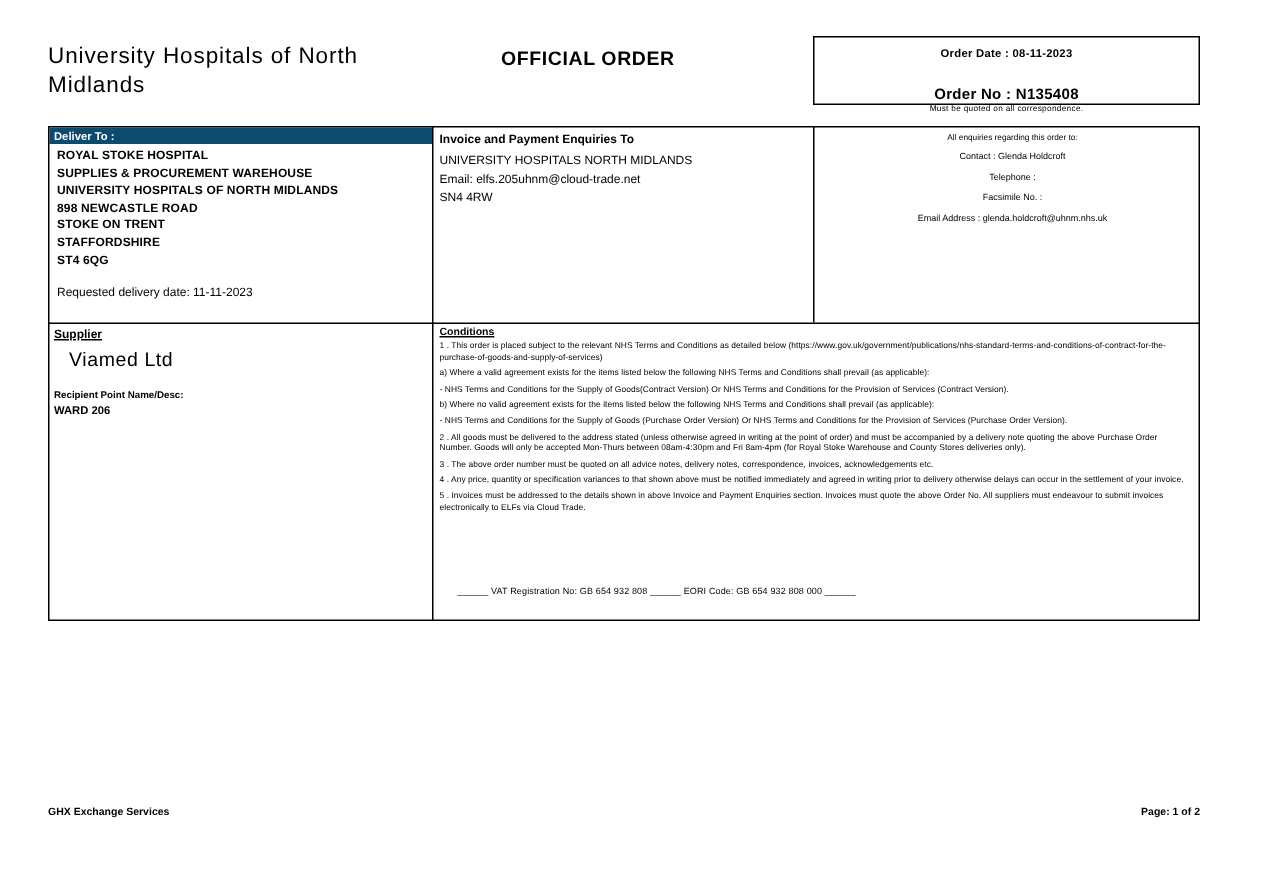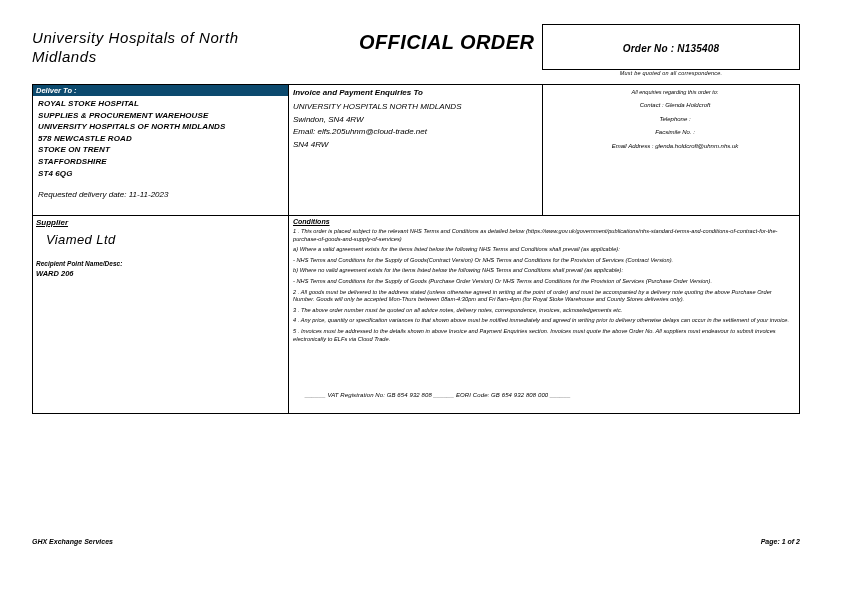--- a/index.html
+++ b/index.html
@@ -13,38 +13,37 @@
     font-family: "Liberation Sans", sans-serif;
     color: #000000;
     position: relative;
     overflow: hidden;
   }
   .page {
     position: absolute;
     left: 0; top: 0;
     width: 842px;
     height: 595px;
-    font-style: italic;
   }
   
   .org-title {
     position: absolute;
     left: 32px;
     top: 28px;
     width: 250px;
     font-size: 15px;
     letter-spacing: 0.6px;
     line-height: 19px;
     font-weight: 400;
   }
   .official-order {
     position: absolute;
-    left: 359px;
+    left: 334px;
     top: 31px;
-    font-size: 20px;
+    font-size: 13px;
     font-weight: bold;
     letter-spacing: 0.4px;
     text-align: center;
   }
   .order-meta-box {
     position: absolute;
     left: 542px;
     top: 24px;
     width: 258px;
     height: 46px;
@@ -250,45 +249,45 @@
 </style>
 </head>
 <body>
 
 <div class="page">
 
   <div class="org-title">University Hospitals of North Midlands</div>
   <div class="official-order">OFFICIAL ORDER</div>
 
   <div class="order-meta-box">
+    <div class="line">Order Date : 08-11-2023</div>
     <div class="line big">Order No : N135408</div>
   </div>
   <div class="order-note">Must be quoted on all correspondence.</div>
 
   <div class="frame"></div>
   <div class="vline1"></div>
   <div class="vline2"></div>
   <div class="hline-top"></div>
 
   <div class="deliver-header">Deliver To :</div>
   <div class="deliver-body">
     <div>ROYAL STOKE HOSPITAL</div>
     <div>SUPPLIES &amp; PROCUREMENT WAREHOUSE</div>
     <div>UNIVERSITY HOSPITALS OF NORTH MIDLANDS</div>
-    <div>578 NEWCASTLE ROAD</div>
+    <div>898 NEWCASTLE ROAD</div>
     <div>STOKE ON TRENT</div>
     <div>STAFFORDSHIRE</div>
     <div>ST4 6QG</div>
   </div>
   <div class="deliver-date">Requested delivery date: 11-11-2023</div>
 
   <div class="invoice-header">Invoice and Payment Enquiries To</div>
   <div class="invoice-body">
     <div>UNIVERSITY HOSPITALS NORTH MIDLANDS</div>
-    <div>Swindon, SN4 4RW</div>
     <div>Email: elfs.205uhnm@cloud-trade.net</div>
     <div>SN4 4RW</div>
   </div>
 
   <div class="enq-title">All enquiries regarding this order to:</div>
   <div class="enq-rows">
     <span class="r">Contact : Glenda Holdcroft</span>
     <span class="r">Telephone :</span>
     <span class="r">Facsimile No. :</span>
     <span class="r">Email Address : glenda.holdcroft@uhnm.nhs.uk</span>

